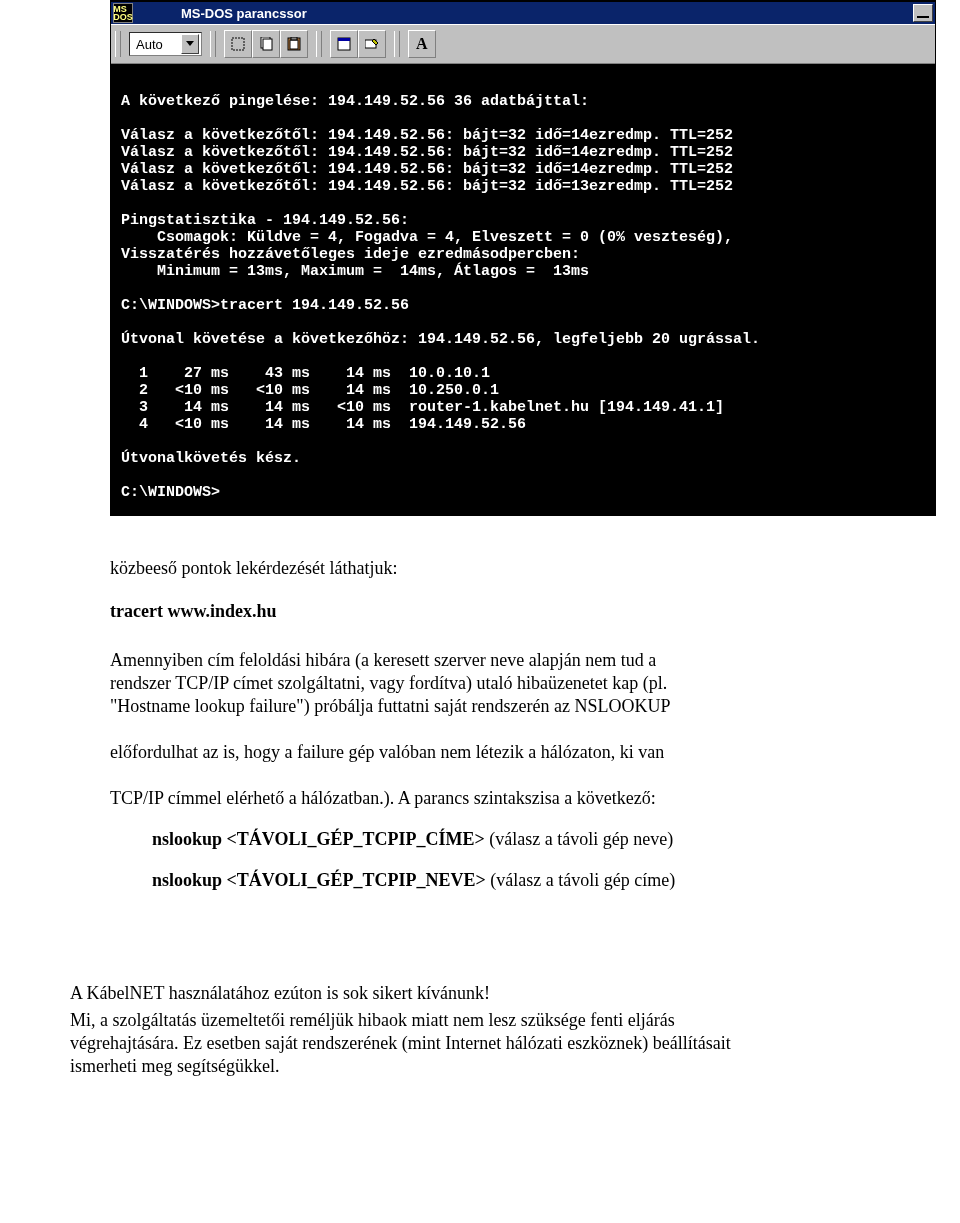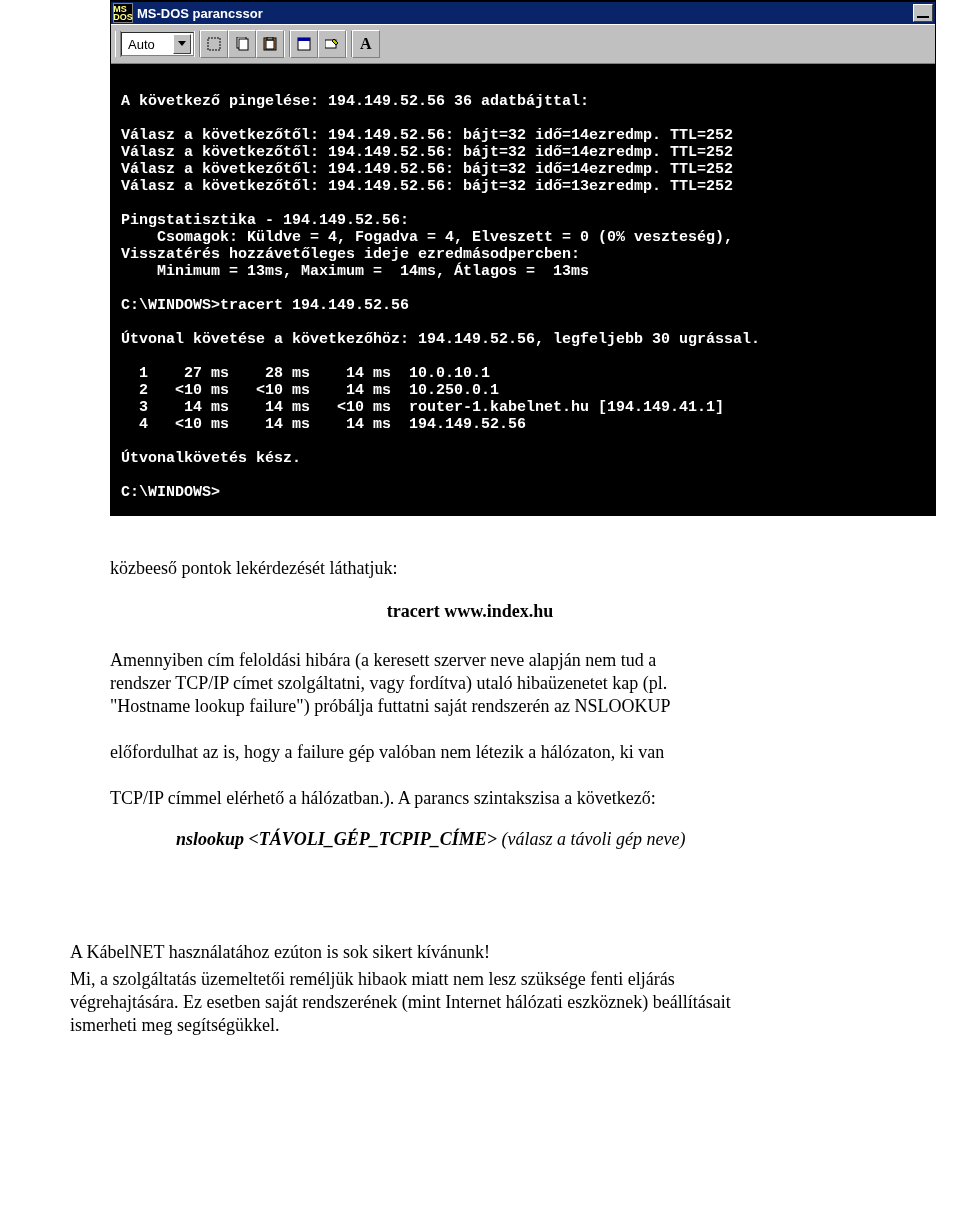--- a/index.html
+++ b/index.html
@@ -23,20 +23,21 @@
   .titlebar {
     display: flex;
     align-items: center;
     background: linear-gradient(#0a246a,#0a246a);
     height: 22px;
     color: #fff;
     font-family: Tahoma, Arial, sans-serif;
     font-size: 13px;
     font-weight: bold;
     padding-left: 2px;
+    gap: 44px;
   }
   .title-icon {
     width: 18px;
     height: 18px;
     background: #000;
     border: 1px solid #808080;
     margin-right: 4px;
     display:flex; align-items:center; justify-content:center;
   }
   .title-icon .ms {font-size:9px; line-height:8px; font-family:Arial; color:#ffff80; font-weight:bold;}
@@ -44,21 +45,21 @@
   .titlebar .min-btn {
     width: 18px; height:16px; background:#c0c0c0; border:1px solid #fff; border-right-color:#404040; border-bottom-color:#404040;
     margin-right:2px; position:relative;
   }
   .titlebar .min-btn::after{content:""; position:absolute; left:3px; right:3px; bottom:3px; height:2px; background:#000;}
   .toolbar {
     display:flex;
     align-items:center;
     height: 34px;
     padding: 2px 4px;
-    gap: 0;
+    gap: 8px;
     background:#c0c0c0;
     border-top:1px solid #fff;
     border-bottom:1px solid #808080;
   }
   .toolbar .sep-handle {
     width:4px; height:26px;
     border-left:1px solid #fff; border-right:1px solid #808080;
   }
   .toolbar .combo {
     display:flex; align-items:center;
@@ -90,22 +91,22 @@
     padding: 12px 10px 14px 10px;
     white-space: pre;
     font-weight:bold;
     letter-spacing:0px;
   }
   .doc {
     margin-top: 18px;
     line-height: 1.28;
   }
   .doc p { margin: 0 0 4px 0; }
-  .center-block { text-align:center; margin: 20px 0 26px 0; font-weight:bold;}
-  .indent-block { margin-left: 66px; font-weight:bold; margin-top:18px; margin-bottom:18px;font-style:italic;}
+  .center-block { text-align:left; margin: 20px 0 26px 0; font-weight:bold;}
+  .indent-block { margin-left: 42px; font-weight:bold; margin-top:18px; margin-bottom:18px;}
 </style>
 </head>
 <body>
 <div class="page">
 
 <div class="window">
   <div class="titlebar">
     <div class="title-icon">
           <span class="ms">MS<br>DOS</span>
         </div>
@@ -172,23 +173,23 @@
 <span>Válasz a következőtől: 194.149.52.56: bájt=32 idő=14ezredmp. TTL=252</span>
 <span>Válasz a következőtől: 194.149.52.56: bájt=32 idő=13ezredmp. TTL=252</span>
 <span></span>
 <span>Pingstatisztika - 194.149.52.56:</span>
 <span>    Csomagok: Küldve = 4, Fogadva = 4, Elveszett = 0 (0% veszteség),</span>
 <span>Visszatérés hozzávetőleges ideje ezredmásodpercben:</span>
 <span>    Minimum = 13ms, Maximum =  14ms, Átlagos =  13ms</span>
 <span></span>
 <span>C:\WINDOWS&gt;tracert 194.149.52.56</span>
 <span></span>
-<span>Útvonal követése a következőhöz: 194.149.52.56, legfeljebb 30 ugrással.</span>
-<span></span>
-<span>  1    27 ms    28 ms    14 ms  10.0.10.1</span>
+<span>Útvonal követése a következőhöz: 194.149.52.56, legfeljebb 20 ugrással.</span>
+<span></span>
+<span>  1    27 ms    43 ms    14 ms  10.0.10.1</span>
 <span>  2   &lt;10 ms   &lt;10 ms    14 ms  10.250.0.1</span>
 <span>  3    14 ms    14 ms   &lt;10 ms  router-1.kabelnet.hu [194.149.41.1]</span>
 <span>  4   &lt;10 ms    14 ms    14 ms  194.149.52.56</span>
 <span></span>
 <span>Útvonalkövetés kész.</span>
 <span></span>
 <span>C:\WINDOWS&gt;</span></div>
 </div>
 
 <div class="doc" style="width:720px;">
@@ -202,20 +203,23 @@
     <span>"Hostname lookup failure") próbálja futtatni saját rendszerén az NSLOOKUP</span><br>
     <br>
     <span>előfordulhat az is, hogy a failure gép valóban nem létezik a hálózaton, ki van</span><br>
     <br>
     <span>TCP/IP címmel elérhető a hálózatban.). A parancs szintakszisa a következő:</span>
   </p>
 
   <div class="indent-block">
     <span>nslookup &lt;TÁVOLI_GÉP_TCPIP_CÍME&gt;</span><span style="font-weight:normal;"> (válasz a távoli gép neve)</span>
   </div>
+  <div class="indent-block" style="margin-top:10px;">
+    <span>nslookup &lt;TÁVOLI_GÉP_TCPIP_NEVE&gt;</span><span style="font-weight:normal;"> (válasz a távoli gép címe)</span>
+  </div>
 
   <div style="width:830px; margin-left:-40px; margin-top:90px;">
   <p style="margin-top:18px;">A KábelNET használatához ezúton is sok sikert kívánunk!</p>
   <p>
     <span>Mi, a szolgáltatás üzemeltetői reméljük hibaok miatt nem lesz szüksége fenti eljárás</span><br>
     <span>végrehajtására. Ez esetben saját rendszerének (mint Internet hálózati eszköznek) beállításait</span><br>
     <span>ismerheti meg segítségükkel.</span>
   </p>
   </div>
 </div>

